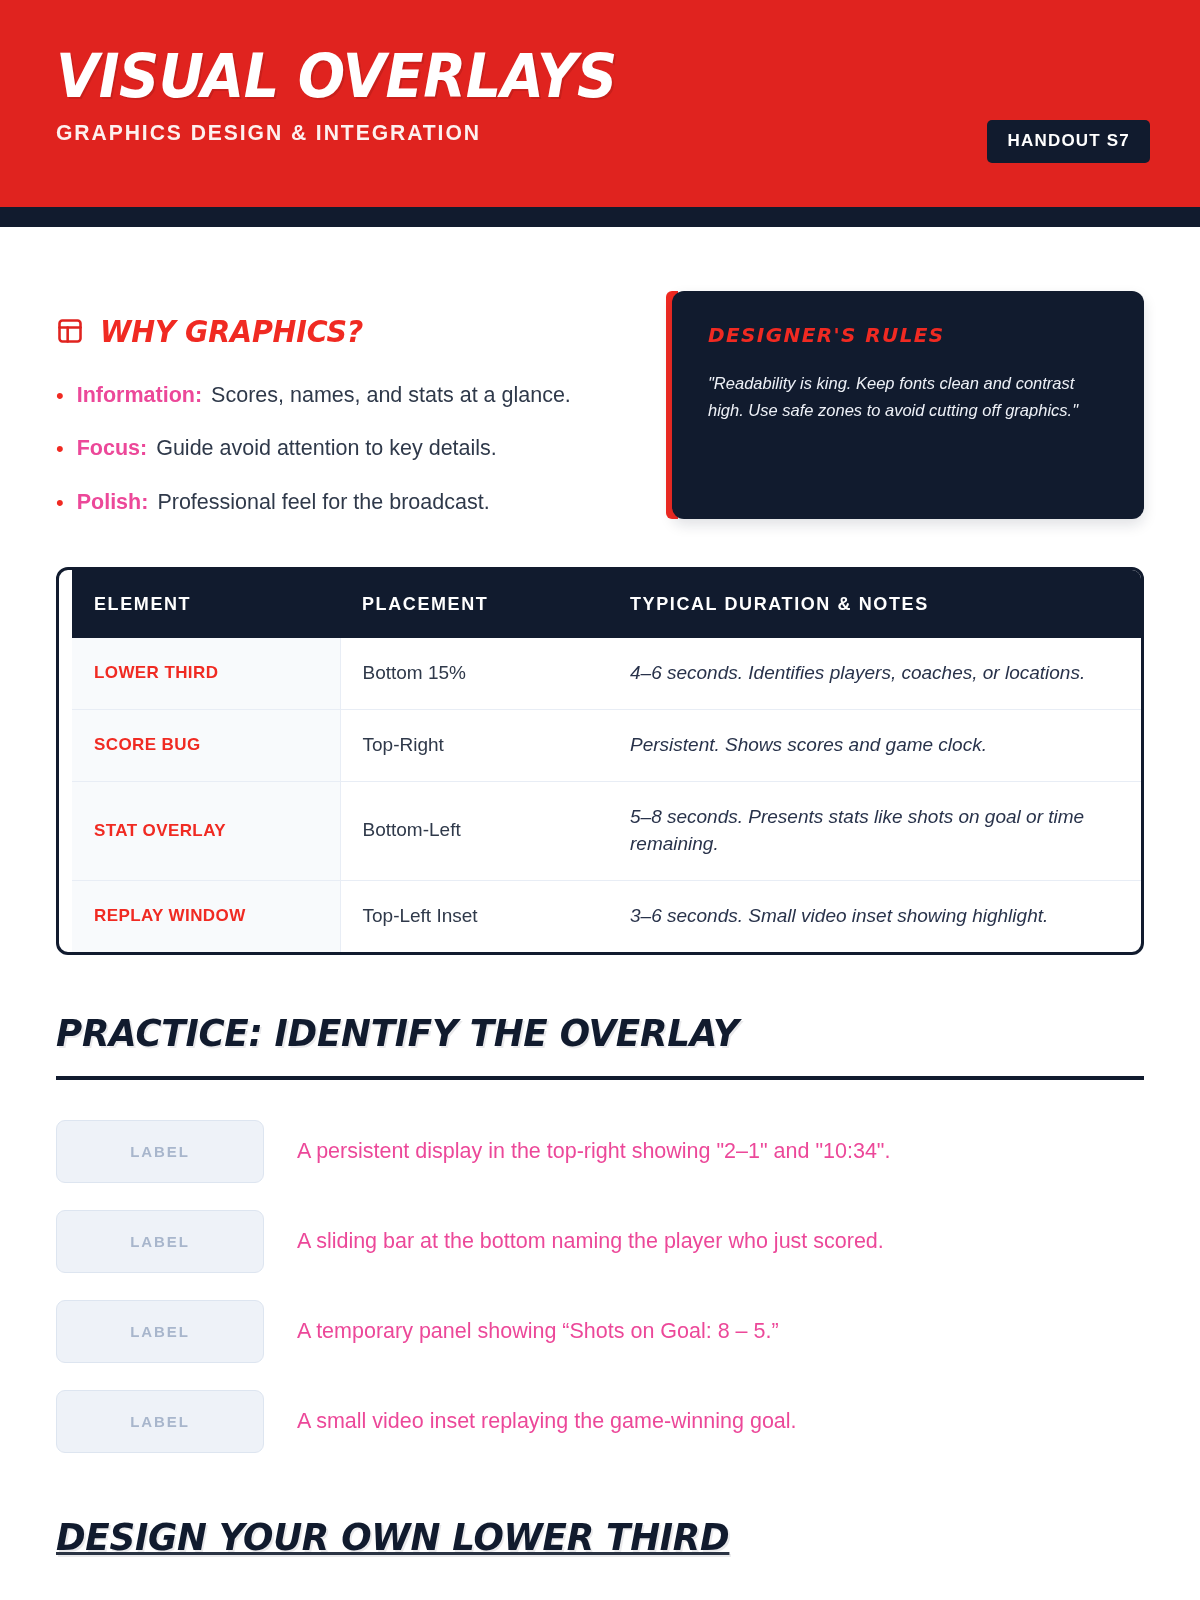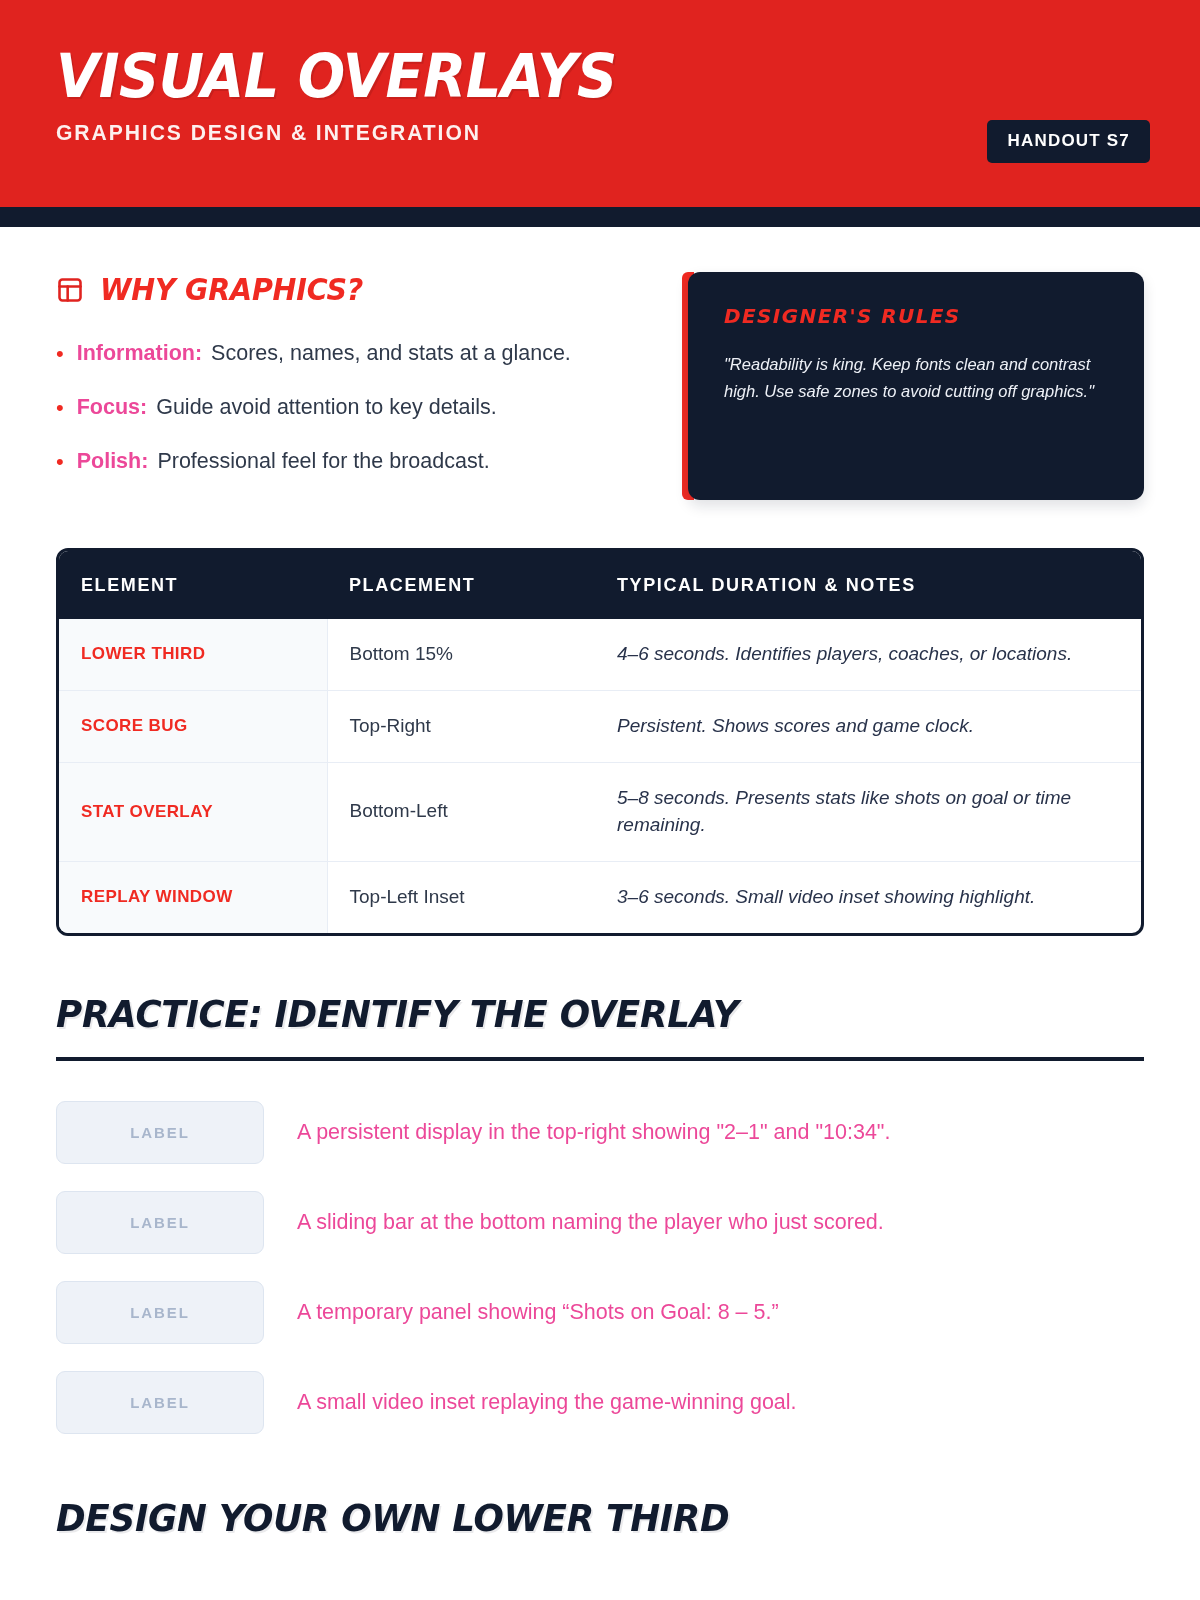--- a/index.html
+++ b/index.html
@@ -90,23 +90,23 @@
   }
 
   
   .content {
     padding: 0 56px;
   }
 
   
   .top-grid {
     display: flex;
-    gap: 16px;
-    margin-top: 45px;
-    align-items: flex-start;
+    gap: 0;
+    margin-top: 64px;
+    align-items: flex-end;
   }
 
   .why-col {
     width: 560px;
     flex: 0 0 560px;
   }
 
   .section-head {
     display: flex;
     align-items: center;
@@ -204,20 +204,21 @@
     max-width: 430px;
   }
 
   
   .table-wrap {
     margin-top: 48px;
     border: 3px solid var(--navy);
     border-radius: 12px;
     overflow: hidden;
     background: #ffffff;
+    padding-left: 13px;
   }
 
   .tbl {
     width: 100%;
     border-collapse: collapse;
     table-layout: fixed;
   }
 
   .tbl thead th {
     background: var(--navy);
@@ -319,20 +320,21 @@
   .practice-text {
     margin-left: 33px;
     font-size: 21.5px;
     line-height: 1.4;
     color: #ec4899;
   }
 
   
   .design-head {
     margin-top: 62px;
+    text-decoration: underline;
   }
 </style>
 </head>
 <body>
 
 <div class="page">
 
   <div class="header">
     <div class="header-title">VISUAL OVERLAYS</div>
     <div class="header-subtitle">GRAPHICS DESIGN &amp; INTEGRATION</div>

